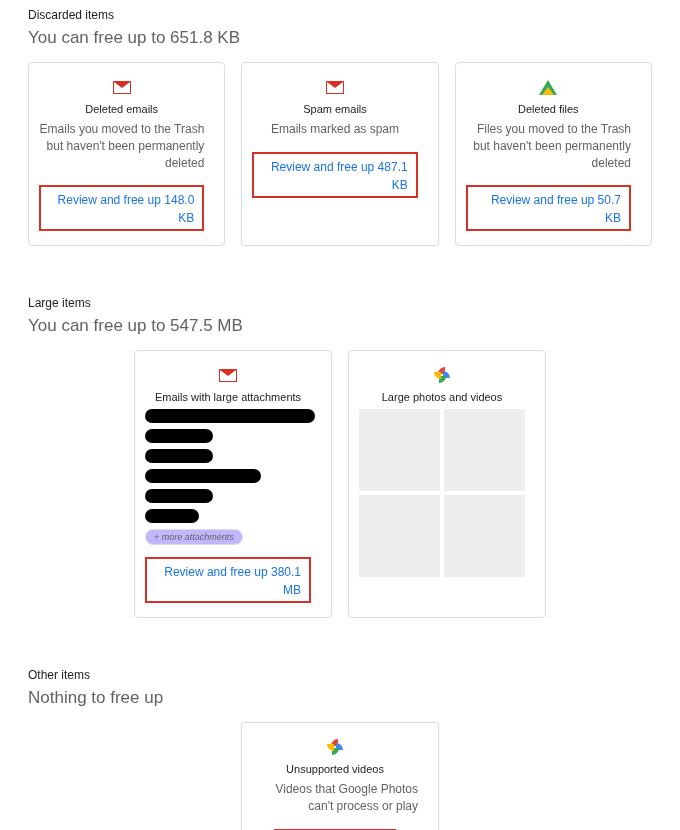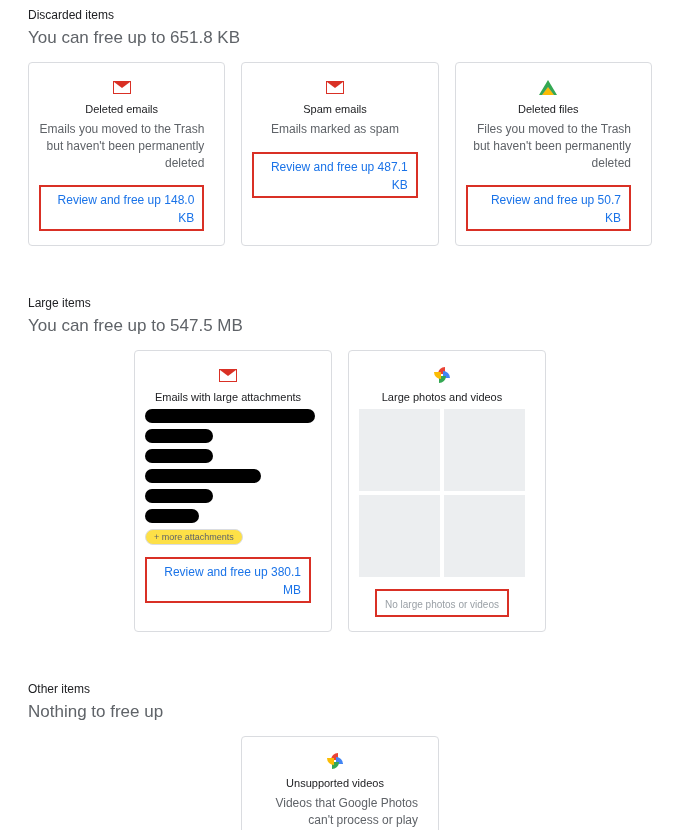--- a/index.html
+++ b/index.html
@@ -118,21 +118,22 @@
       background:#000;
       border-radius:9px;
       height:14px;
     }
     .more-chip {
       border:1px solid #dadce0;
       border-radius:9px;
       font-size:9px;
       color:#5f6368;
       padding:2px 8px;
-      background:#fde047;
+      background:#c4b5fd;
+      font-style:italic;
     }
 
     
     .thumb-grid {
       width:100%;
       display:grid;
       grid-template-columns:1fr 1fr;
       grid-template-rows:1fr 1fr;
       gap:4px;
       margin-bottom:12px;
@@ -223,23 +224,20 @@
               <span class="d"></span>
             </span>
           </div>
         <div class="card-title">Large photos and videos</div>
         <div class="thumb-grid">
           <div class="thumb-grey"></div>
           <div class="thumb-grey"></div>
           <div class="thumb-grey"></div>
           <div class="thumb-grey"></div>
         </div>
-        <span class="highlight">
-          <span class="action-disabled">No large photos or videos</span>
-        </span>
       </div>
     </div>
   </div>
 
   <div class="section-gap"></div>
 
   <div>
     <h2 class="section-title">Other items</h2>
     <div class="section-sub">Nothing to free up</div>
 

